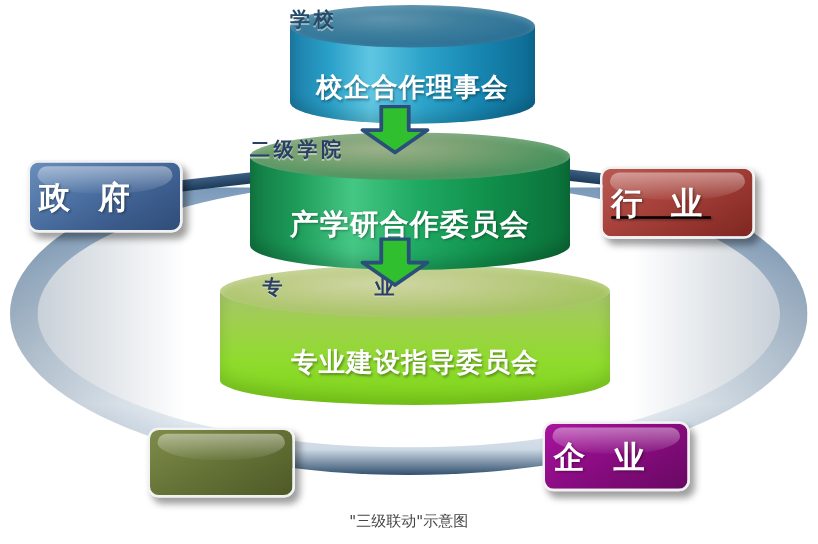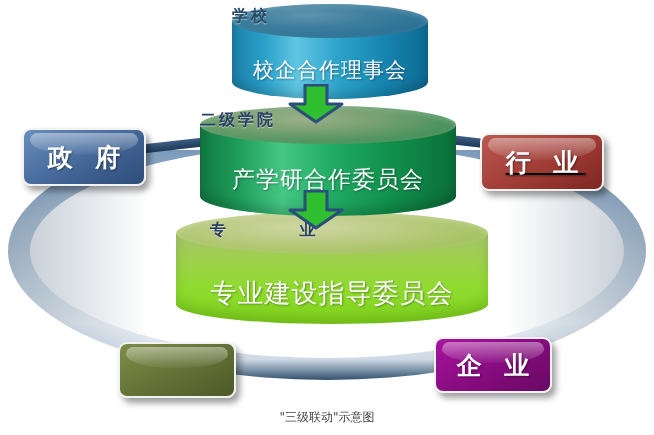--- a/index.html
+++ b/index.html
@@ -66,21 +66,21 @@
   }
   .cyl .cap-label{
     position:absolute;left:0;right:0;top:4px;text-align:left;
     font-size:16px;font-weight:bold;letter-spacing:3px;
     color:#2b3f66;font-family:"DejaVu Sans",sans-serif;
     text-shadow:0 1px 0 rgba(255,255,255,.45);
     pointer-events:none;
   }
   .cyl .body-label{
     position:absolute;left:0;right:0;text-align:center;
-    font-size:21px;font-weight:normal;color:#ffffff;letter-spacing:1px;
+    font-size:21px;font-weight:bold;color:#ffffff;letter-spacing:1px;
     font-family:"DejaVu Sans",sans-serif;
     text-shadow:1px 1px 2px rgba(0,0,0,.35);
     pointer-events:none;
   }
 
   
   #cyl-top{left:232px;top:4px;width:196px;height:98px;}
   #cyl-top .body{
     top:17px;height:78px;
     background:linear-gradient(90deg,#1d7ea8 0%,#29a0c8 16%,#5fc6e2 33%,#2ba2c9 55%,#1685b0 78%,#0e6a92 100%);
@@ -114,33 +114,33 @@
     top:22px;height:90px;
     background:linear-gradient(180deg,#a3c46a 0%,#9fd04d 28%,#8fdb2e 60%,#7fd41c 100%);
     box-shadow:inset 0 -7px 11px rgba(0,0,0,.12);
   }
   #cyl-bot .top{
     height:42px;
     background:radial-gradient(ellipse at 42% 36%, #cfd6a4 0%, #bdcc86 34%, #a7c463 70%, #9cbf53 100%);
     box-shadow:inset 0 2px 6px rgba(255,255,255,.25);
   }
   #cyl-bot .cap-label{top:8px;letter-spacing:34px;text-indent:34px;}
-  #cyl-bot .body-label{top:64px;font-size:26px;}
+  #cyl-bot .body-label{top:64px;font-size:21px;}
 
   
   .arrow{position:absolute;}
   .arrow svg{display:block;}
   #arrow-1{left:287px;top:84px;}
   #arrow-2{left:287px;top:190px;}
 
   
   .box{
     position:absolute;border-radius:9px;
     box-sizing:border-box;
-    display:flex;align-items:center;justify-content:center;
+    display:flex;align-items:center;
     box-shadow:4px 5px 6px rgba(0,0,0,.38);
     border:2px solid #f2f2f2;
     overflow:hidden;
   }
   .box .glare{
     position:absolute;left:5%;top:5%;width:90%;height:42%;
     border-radius:8px 8px 50% 50%/8px 8px 70% 70%;
     background:linear-gradient(180deg,rgba(255,255,255,.42),rgba(255,255,255,.04));
     pointer-events:none;
   }

